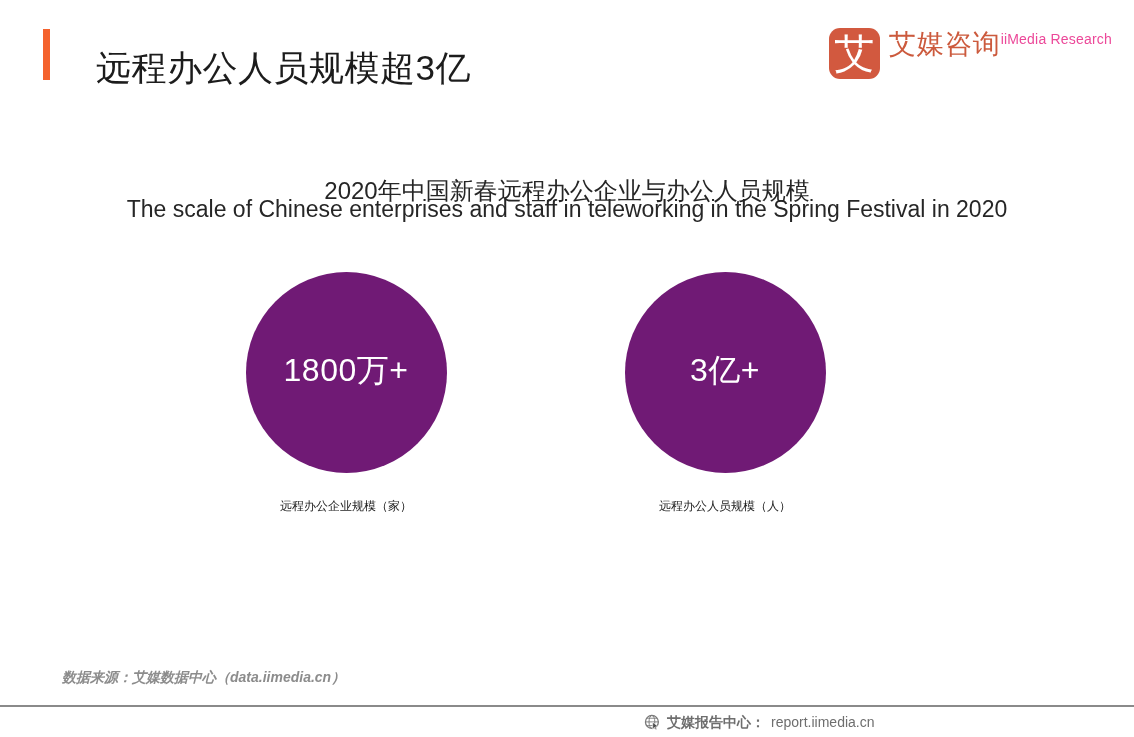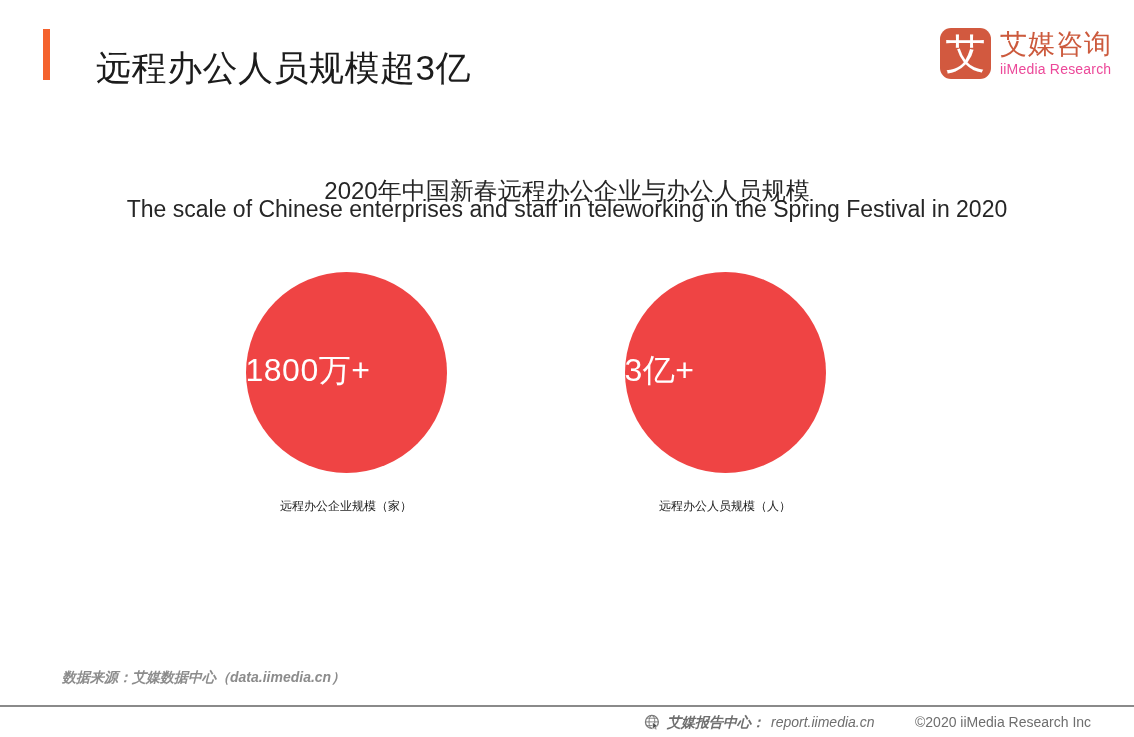--- a/index.html
+++ b/index.html
@@ -70,21 +70,21 @@
     justify-content: center;
     color: #ffffff;
     font-size: 40px;
     line-height: 1;
     font-weight: 500;
     padding-bottom: 2px;
     box-sizing: border-box;
   }
   #logo-text {
     display: flex;
-    flex-direction: column;
+    flex-direction: row;
     justify-content: space-between;
     padding-top: 1px;
   }
   #logo-cn {
     font-size: 27px;
     line-height: 30px;
     letter-spacing: 1px;
     color: #CC5A3D;
     font-weight: 500;
     white-space: nowrap;
@@ -138,23 +138,24 @@
     flex-direction: column;
     align-items: center;
   }
   #bubble-group-0 { left: 196px; }
   #bubble-group-1 { left: 575px; }
 
   .bubble {
     width: 201px;
     height: 201px;
     border-radius: 50%;
-    background: #ef4444;
-    display: flex;
-    align-items: center;
+    background: #701a75;
+    display: flex;
+    align-items: center;
+    justify-content: center;
     position: relative;
   }
   .bubble-value {
     color: #ffffff;
     font-size: 32px;
     line-height: 36px;
     font-weight: 300;
     letter-spacing: 0.5px;
     position: relative;
     top: -3px;
@@ -202,21 +203,20 @@
   #footer-report {
     position: absolute;
     left: 644px;
     display: flex;
     align-items: center;
     gap: 6px;
     font-size: 14px;
     line-height: 20px;
     color: #6e6e6e;
     white-space: nowrap;
-    font-style: italic;
   }
   #footer-report .cn { font-weight: 700; }
   #globe-icon {
     width: 17px;
     height: 17px;
     flex: none;
     display: block;
   }
   #footer-copyright {
     position: absolute;
@@ -273,14 +273,13 @@
       <circle cx="9.3" cy="9.3" r="7.6" fill="none" stroke="#7a7a7a" stroke-width="1.5"></circle>
       <ellipse cx="9.3" cy="9.3" rx="3.4" ry="7.6" fill="none" stroke="#7a7a7a" stroke-width="1.1"></ellipse>
       <line x1="1.7" y1="9.3" x2="16.9" y2="9.3" stroke="#7a7a7a" stroke-width="1.1"></line>
       <line x1="3.2" y1="5" x2="15.4" y2="5" stroke="#7a7a7a" stroke-width="1"></line>
       <line x1="3.2" y1="13.6" x2="15.4" y2="13.6" stroke="#7a7a7a" stroke-width="1"></line>
       <path d="M10.2 9.6 L10.2 18.2 L12.3 15.6 L13.8 18.6 L15.2 17.9 L13.7 15.1 L16.6 14.8 Z" fill="#4d4d4d" stroke="#ffffff" stroke-width="0.7"></path>
     </svg>
     <span class="cn">艾媒报告中心：</span>
     <span class="url">report.iimedia.cn</span>
   </div>
-  <div id="footer-copyright">©2020  iiMedia Research Inc</div>
 </div>
 
 </body></html>

